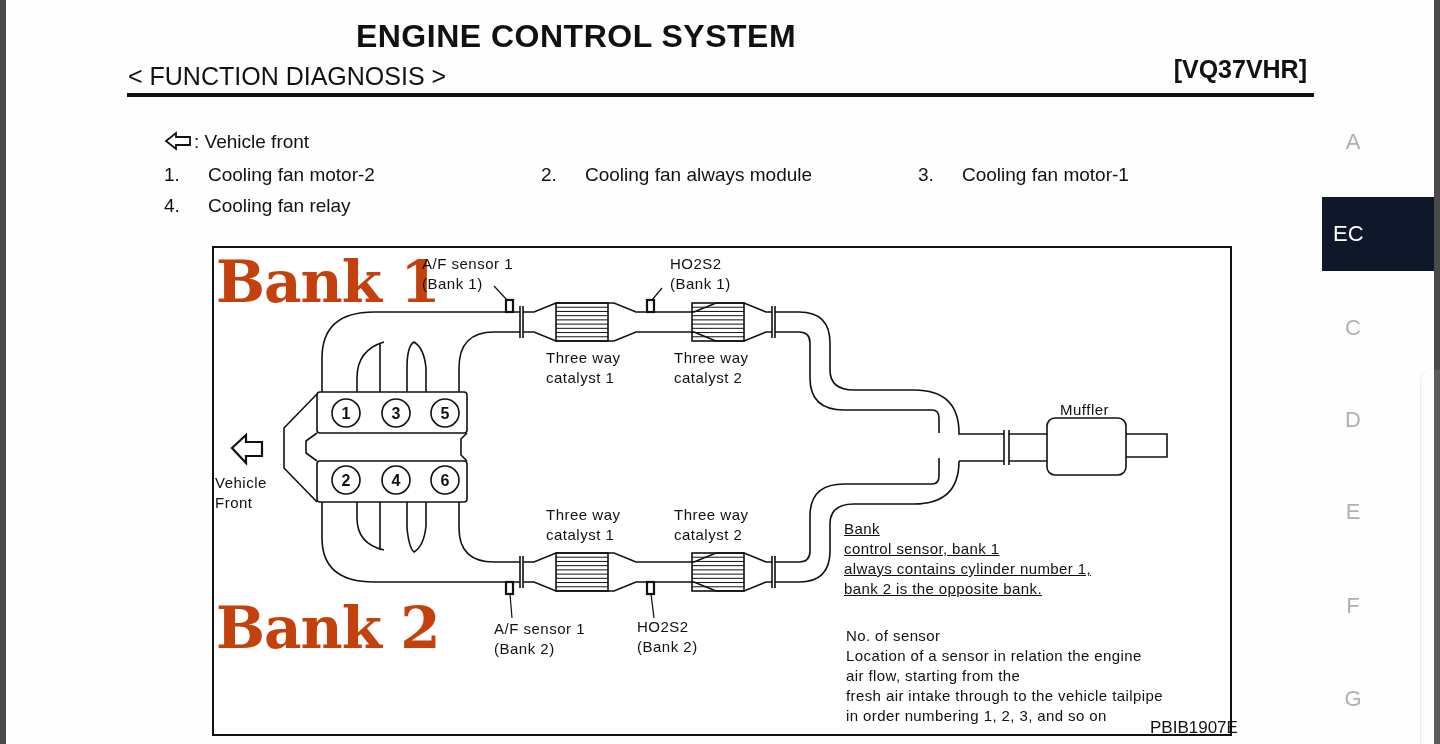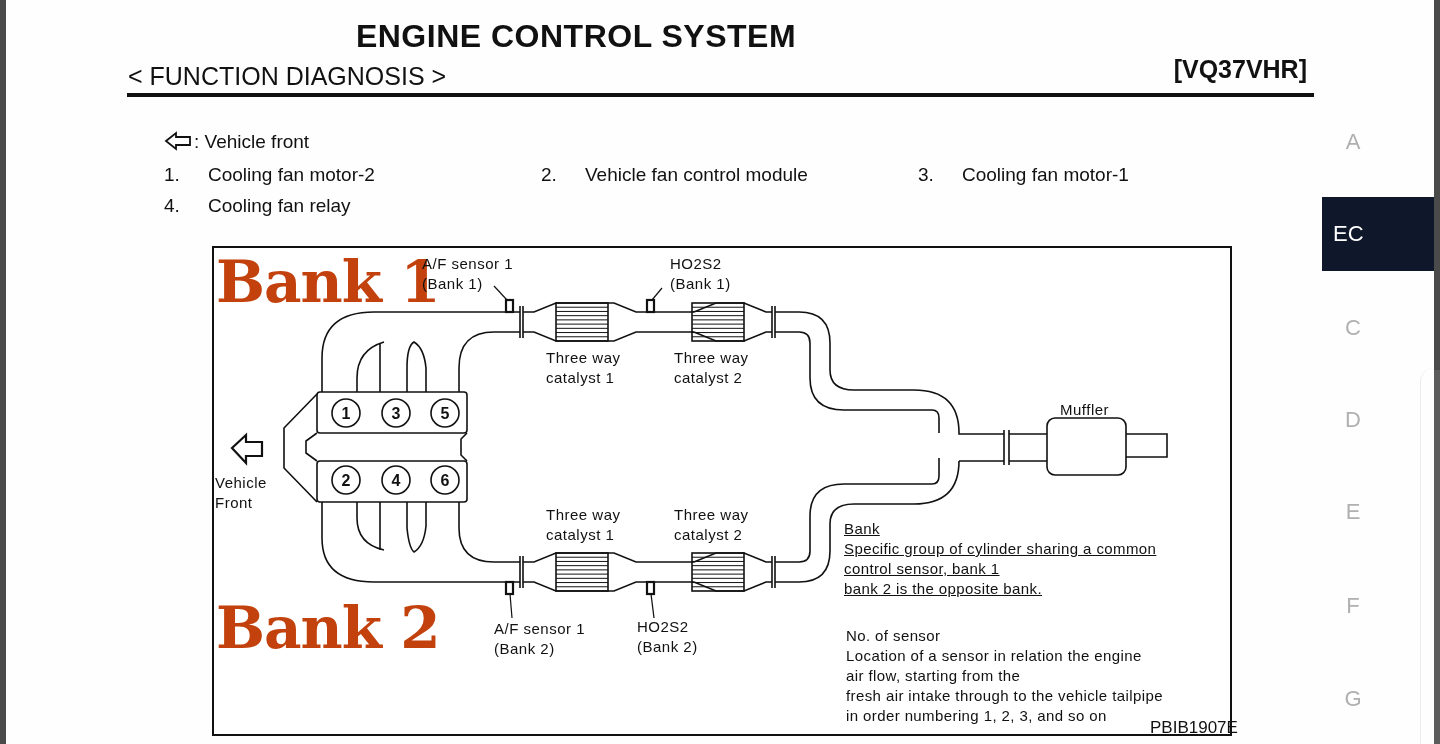--- a/index.html
+++ b/index.html
@@ -54,21 +54,21 @@
 <div class="legend">
   <svg class="legend-arrow" viewBox="0 0 30 20">
     <path d="M2 10 L12 2 L12 6 L26 6 L26 14 L12 14 L12 18 Z" fill="none" stroke="#111" stroke-width="1.8" stroke-linejoin="miter"></path>
   </svg><span>: Vehicle front</span>
 </div>
 
 <div class="item" style="left:164px;top:164px;">
   <span class="num">1.</span><span>Cooling fan motor-2</span>
 </div>
 <div class="item" style="left:541px;top:164px;">
-  <span class="num">2.</span><span>Vehicle fan control module</span>
+  <span class="num">2.</span><span>Cooling fan always module</span>
 </div>
 <div class="item" style="left:918px;top:164px;">
   <span class="num">3.</span><span>Cooling fan motor-1</span>
 </div>
 <div class="item" style="left:164px;top:195px;">
   <span class="num">4.</span><span>Cooling fan relay</span>
 </div>
 
 <div class="diagram">
   <svg width="1016" height="486" viewBox="0 0 1016 486">
@@ -199,22 +199,22 @@
   <div class="dlabel" style="left:460px;top:257px;">Three way
 catalyst 2</div>
   <div class="dlabel" style="left:280px;top:371px;">A/F sensor 1
 (Bank 2)</div>
   <div class="dlabel" style="left:423px;top:369px;">HO2S2
 (Bank 2)</div>
   <div class="dlabel" style="left:846px;top:152px;">Muffler</div>
 
   <div class="note" style="left:630px;top:271px;text-decoration:underline;">
     <div>Bank</div>
-    <div>Specific group of cylinder sharing a common</div>
     <div>control sensor, bank 1</div>
+    <div>always contains cylinder number 1,</div>
     <div>bank 2 is the opposite bank.</div>
   </div>
   <div class="note" style="left:632px;top:378px;">
     <div>No. of sensor</div>
     <div>Location of a sensor in relation the engine</div>
     <div>air flow, starting from the</div>
     <div>fresh air intake through to the vehicle tailpipe</div>
     <div>in order numbering 1, 2, 3, and so on</div>
   </div>
   <div class="fig-code" style="left:936px;top:470px;">PBIB1907E</div>

